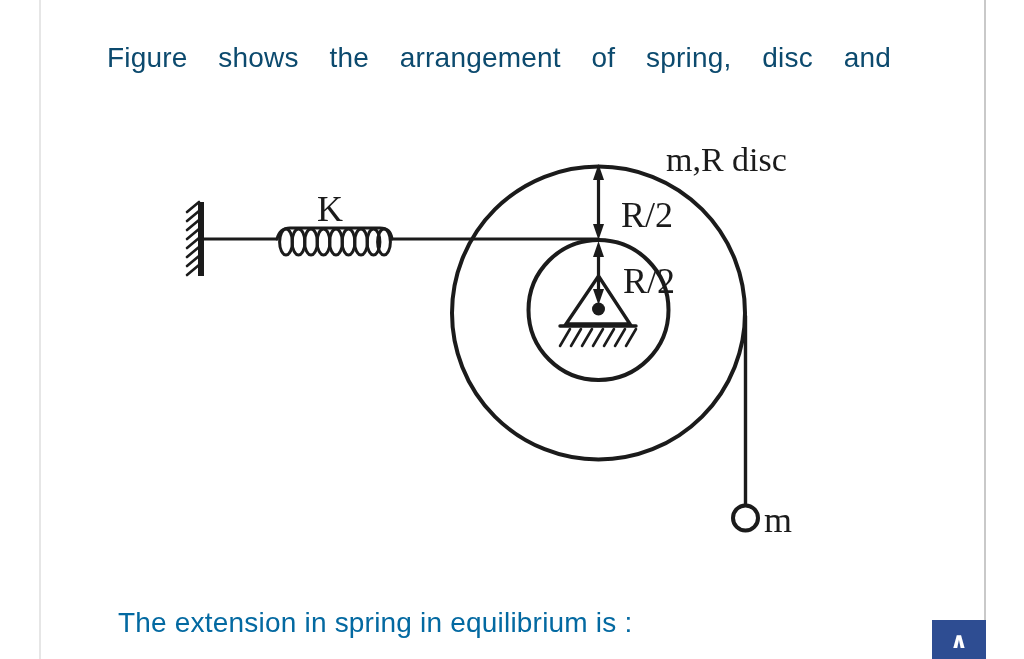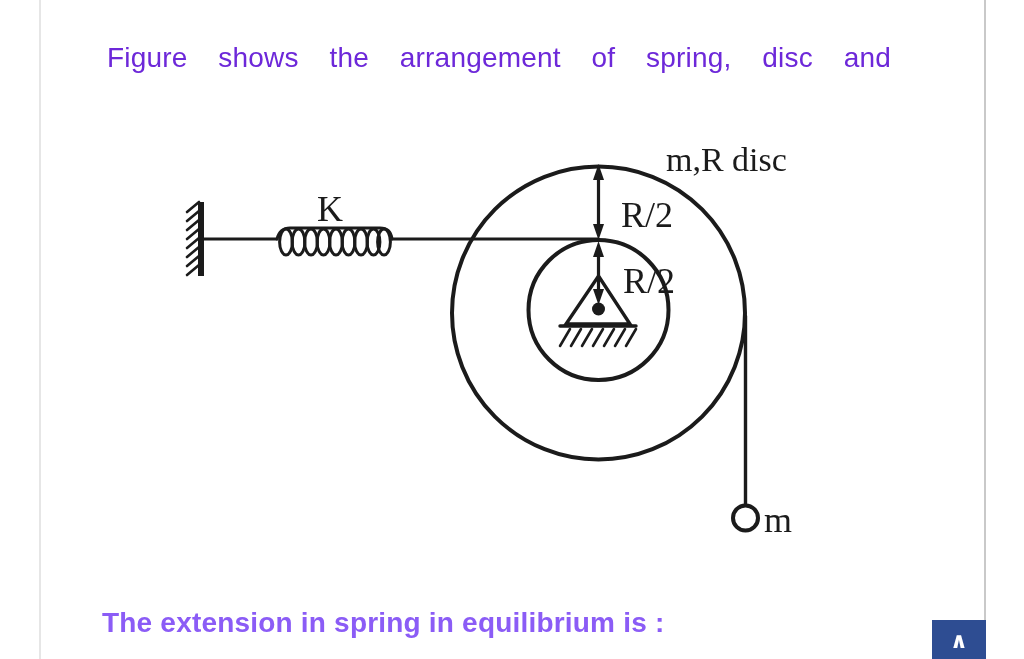--- a/index.html
+++ b/index.html
@@ -5,26 +5,26 @@
   html,body{margin:0;padding:0;background:#ffffff;}
   .screen{
     position:relative;width:1024px;height:659px;background:#ffffff;
     overflow:hidden;font-family:"Liberation Sans", sans-serif;
   }
   .rule{position:absolute;top:0;bottom:0;width:2px;}
   .rule-left{left:39px;background:#e6e6e6;}
   .rule-right{left:984px;background:#c9c9c9;}
   .question-text{
     position:absolute;left:107px;top:32px;width:784px;
-    font-size:28px;line-height:51px;color:#6d28d9;letter-spacing:0.2px;
+    font-size:28px;line-height:51px;color:#0c4a6e;letter-spacing:0.2px;
   }
   .line-justify{text-align:justify;text-align-last:justify;text-justify:inter-word;}
   .prompt{
-    position:absolute;left:102px;top:599px;width:800px;
-    font-size:28px;line-height:48px;color:#8b5cf6;letter-spacing:0.2px;font-weight:bold;
+    position:absolute;left:118px;top:599px;width:800px;
+    font-size:28px;line-height:48px;color:#0369a1;letter-spacing:0.2px;
   }
   .diagram{position:absolute;left:0;top:0;}
   .scroll-top{
     position:absolute;left:932px;top:620px;width:54px;height:39px;
     background:#2e4d92;border:none;margin:0;padding:0;cursor:pointer;
     display:flex;align-items:center;justify-content:center;z-index:5;
   }
   .scroll-top span{
     color:#ffffff;font-size:22px;font-weight:bold;line-height:1;
     font-family:"DejaVu Sans", sans-serif;transform:translateY(1px);

